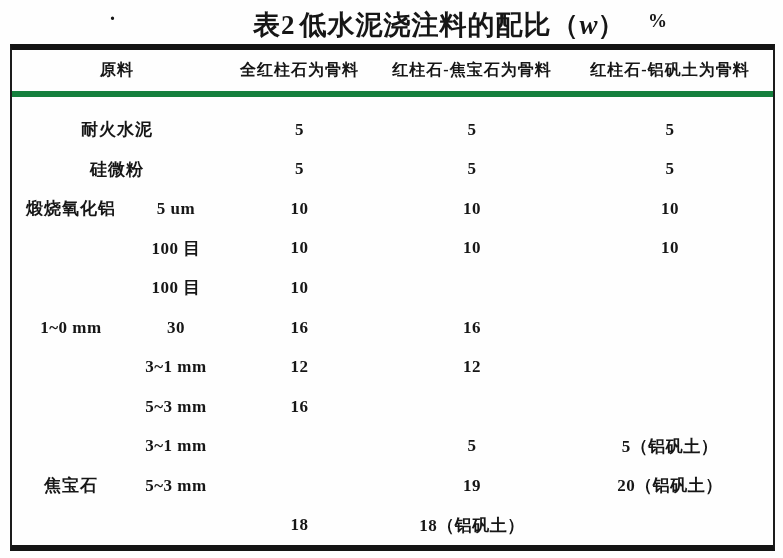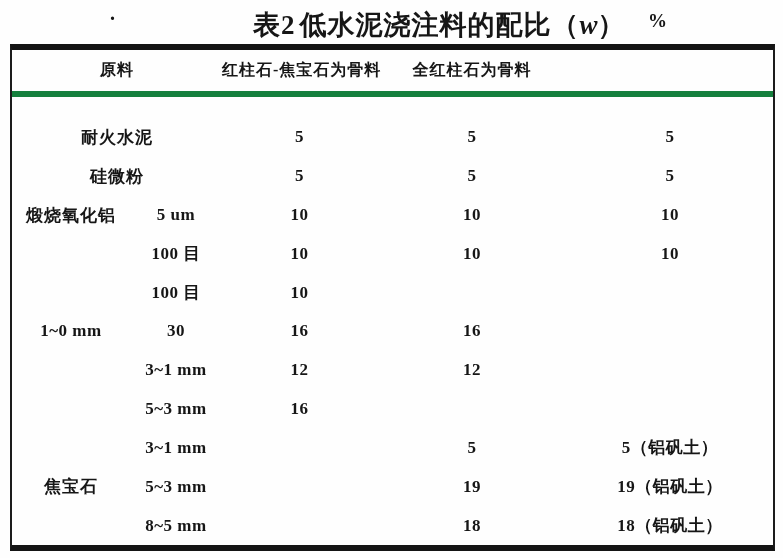--- a/index.html
+++ b/index.html
@@ -69,21 +69,21 @@
     font-size: 16px;
     font-weight: bold;
     letter-spacing: 1px;
   }
   .th { text-align: center; white-space: nowrap; }
   .th-raw { grid-column: 1 / 3; }
   .tbody {
     flex: 1 1 auto;
     display: flex;
     flex-direction: column;
-    padding-top: 21px;
+    padding-top: 13px;
   }
   .tr {
     flex: 1 1 0;
     display: grid;
     grid-template-columns: 118px 92px 155px 190px 1fr;
     align-items: center;
     font-size: 17px;
     font-weight: 600;
     letter-spacing: 1px;
   }
@@ -101,22 +101,23 @@
 
   <div class="title">
     <span class="tbl-label">表2</span><span>低水泥浇注料的配比（</span><span class="var-w">w</span><span>）</span>
   </div>
 
   <span class="unit">%</span>
 
   <div class="datatable">
     <div class="thead">
       <div class="th th-raw">原料</div>
+      <div class="th">全红柱石为骨料</div>
       <div class="th">红柱石-焦宝石为骨料</div>
-      <div class="th">全红柱石为骨料</div>
+      <div class="th">红柱石-铝矾土为骨料</div>
     </div>
     <div class="tbody" id="tbody">
         <div class="tr">
           <div class="td td-mat td-span2">耐火水泥</div>
           <div class="td td-val">5</div>
           <div class="td td-val">5</div>
           <div class="td td-val">5</div>
         </div>
         <div class="tr">
           <div class="td td-mat td-span2">硅微粉</div>
@@ -169,25 +170,24 @@
           <div class="td td-size">3~1 mm</div>
           <div class="td td-val"></div>
           <div class="td td-val">5</div>
           <div class="td td-val">5（铝矾土）</div>
         </div>
         <div class="tr">
           <div class="td td-mat">焦宝石</div>
           <div class="td td-size">5~3 mm</div>
           <div class="td td-val"></div>
           <div class="td td-val">19</div>
-          <div class="td td-val">19（铝矾土）</div>
+          <div class="td td-val">20（铝矾土）</div>
         </div>
         <div class="tr">
           <div class="td td-mat"></div>
-          <div class="td td-size">8~5 mm</div>
           <div class="td td-val"></div>
           <div class="td td-val">18</div>
           <div class="td td-val">18（铝矾土）</div>
         </div>
       </div>
   </div>
 
 </div>
 
 </body></html>

